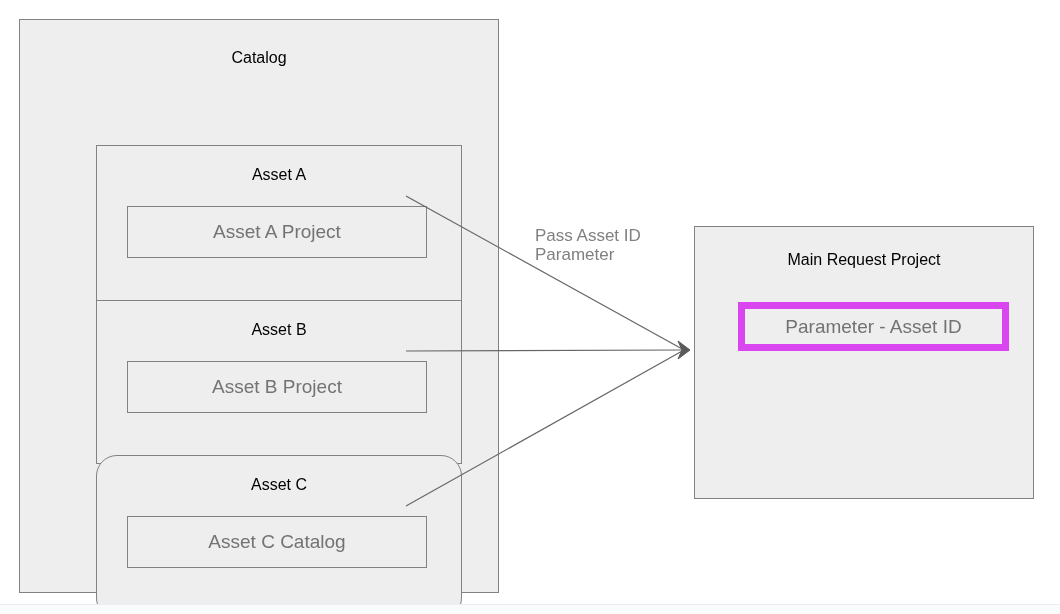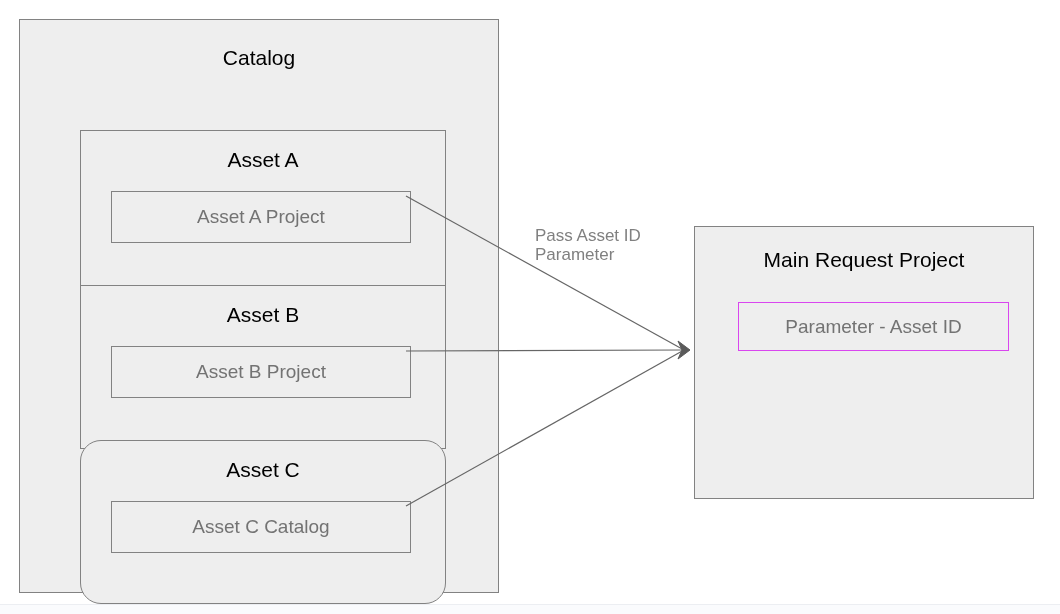--- a/index.html
+++ b/index.html
@@ -26,21 +26,21 @@
     background: #eeeeee;
     border: 1px solid #828282;
     box-sizing: border-box;
   }
   .box-title {
     position: absolute;
     left: 0;
     right: 0;
     text-align: center;
     color: #000000;
-    font-size: 21px;
+    font-size: 16px;
     line-height: 22px;
     white-space: nowrap;
   }
   .inner-label {
     position: absolute;
     left: 0;
     right: 0;
     top: 50%;
     transform: translateY(-50%);
     text-align: center;
@@ -56,23 +56,24 @@
     top: 19px;
     width: 480px;
     height: 574px;
   }
   #catalog-title {
     top: 27px;
   }
 
   
   .asset-box {
-    left: 60px;
+    left: 76px;
     width: 366px;
     height: 164px;
+    margin-top: 15px;
   }
   .asset-title {
     top: 18px;
   }
   .asset-project-box {
     left: 30px;
     top: 60px;
     width: 300px;
     height: 52px;
   }
@@ -90,21 +91,21 @@
   #main-request-title {
     top: 22px;
   }
   #parameter-box {
     position: absolute;
     left: 43px;
     top: 75px;
     width: 271px;
     height: 49px;
     background: #eeeeee;
-    border: 1px solid #d946ef;
+    border: 7px solid #d946ef;
     box-sizing: border-box;
   }
 
   
   #connectors {
     position: absolute;
     left: 0;
     top: 0;
     width: 1060px;
     height: 614px;

